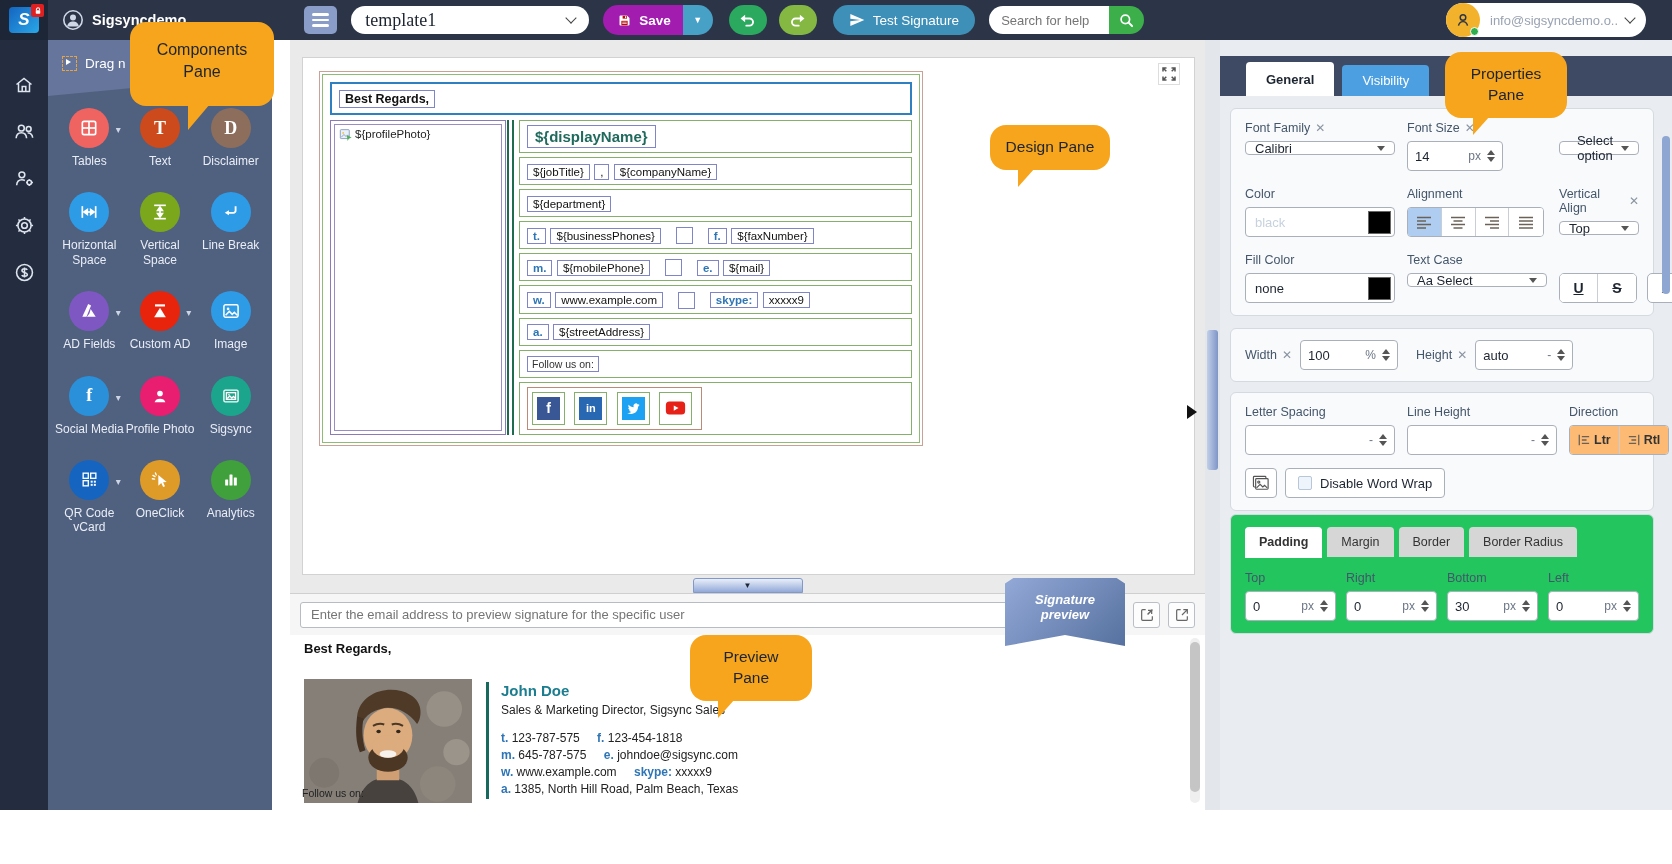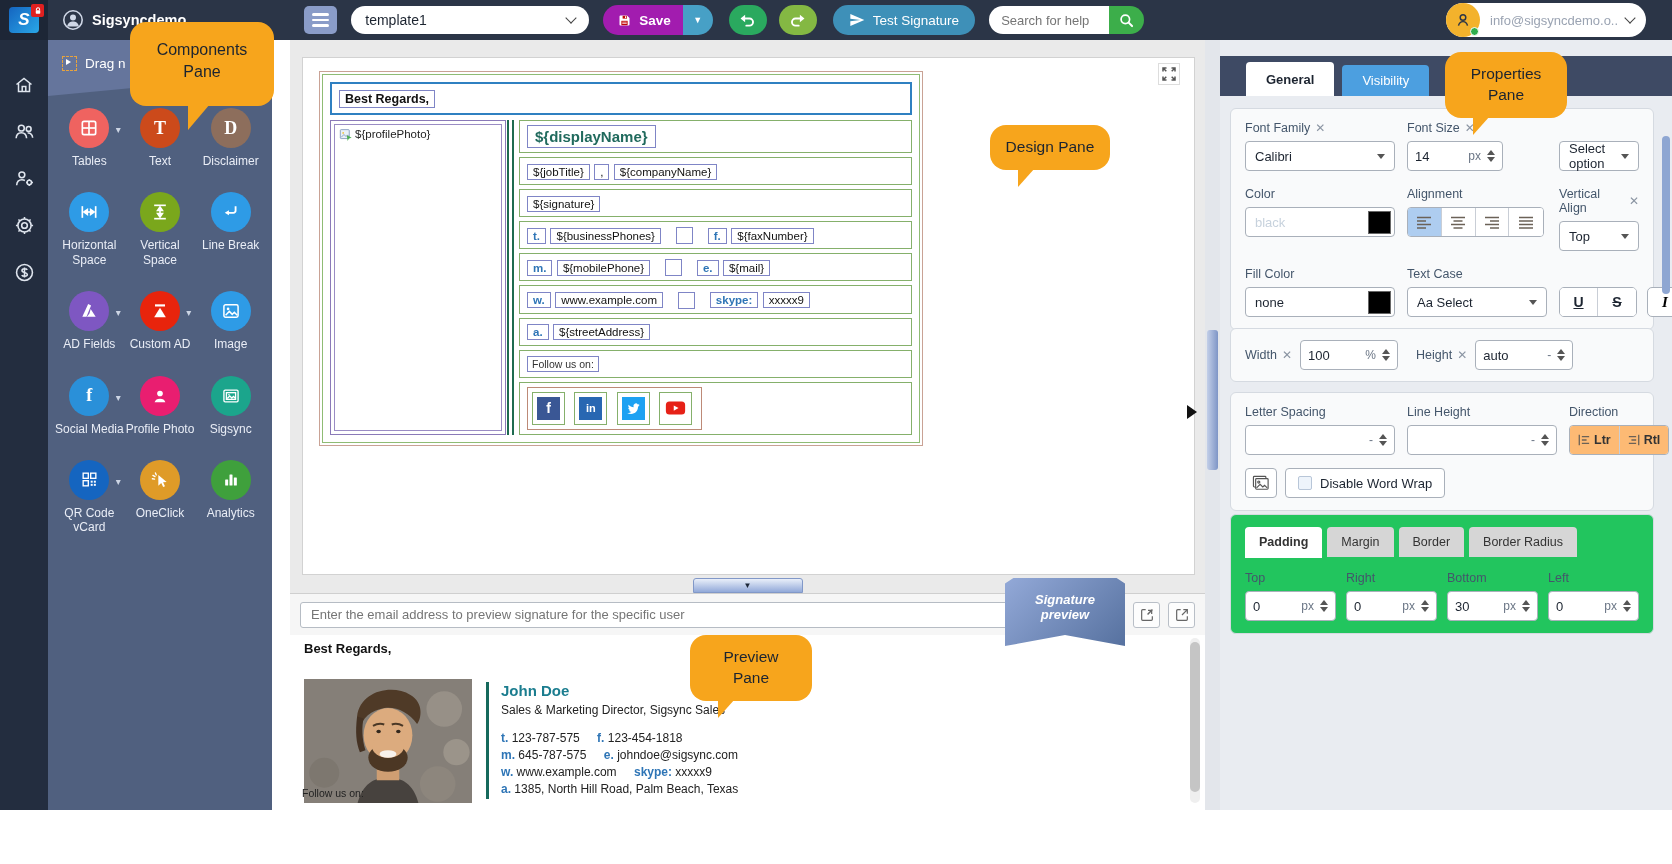--- a/index.html
+++ b/index.html
@@ -8,21 +8,21 @@
   svg { display:block; }
 
   
   #topbar { position:absolute; left:0; top:0; width:1672px; height:40px; background:#2b3547; display:flex; align-items:center; }
   .logo-tile { width:48px; height:40px; background:#1d2636; display:flex; align-items:center; justify-content:center; position:relative; flex:0 0 48px; }
   .logo-s { width:30px; height:26px; background:linear-gradient(135deg,#1565c0,#29a7e8); border-radius:4px; color:#fff; font-weight:bold; font-style:italic; font-size:17px; display:flex; align-items:center; justify-content:center; }
   .logo-lock { position:absolute; right:4px; top:4px; width:13px; height:13px; background:#e02020; border-radius:2px; display:flex; align-items:center; justify-content:center; }
   .brand { display:flex; align-items:center; gap:8px; margin-left:14px; color:#fff; font-size:14.5px; font-weight:bold; }
   .hamburger { margin-left:118px; width:33px; height:28px; background:#8a9cc8; border:none; border-radius:5px; display:flex; flex-direction:column; gap:3px; align-items:center; justify-content:center; cursor:pointer; }
   .hamburger i { width:17px; height:2.5px; background:#fff; border-radius:2px; }
-  .tpl-select { margin-left:14px; width:238px; height:28px; background:#fff; border-radius:14px; display:flex; align-items:center; justify-content:space-between; padding:0 14px; font-size:14px; color:#1c2430; cursor:pointer; }
+  .tpl-select { margin-left:14px; width:238px; height:28px; background:#fff; border-radius:14px; display:flex; align-items:center; justify-content:space-between; padding:0 14px; font-size:18px; color:#1c2430; cursor:pointer;font-family:Liberation Serif, serif; }
   .chev { width:8px; height:8px; border-right:1.8px solid #444; border-bottom:1.8px solid #444; transform:rotate(45deg); margin-top:-4px; }
   .save-group { display:flex; margin-left:14px; height:30px; }
   .save-main { background:#a21caf; border:none; color:#fff; font-size:13.5px; font-weight:bold; border-radius:15px 0 0 15px; padding:0 12px 0 14px; display:flex; align-items:center; gap:7px; cursor:pointer; }
   .save-caret { background:#47a0c6; border:none; color:#fff; width:30px; border-radius:0 15px 15px 0; font-size:9px; cursor:pointer; }
   .round-btn { width:38px; height:30px; border:none; border-radius:15px; display:flex; align-items:center; justify-content:center; cursor:pointer; }
   .undo-btn { background:#2aa95f; margin-left:16px; }
   .redo-btn { background:#84b843; margin-left:12px; }
   .test-btn { margin-left:16px; height:30px; background:#3e90b8; border:none; border-radius:15px; color:#fff; font-size:13.5px; padding:0 16px; display:flex; align-items:center; gap:8px; cursor:pointer; }
   .help-group { display:flex; margin-left:14px; height:28px; }
   .help-input { width:120px; border:none; border-radius:14px 0 0 14px; padding:0 12px; font-size:13px; font-family:"Liberation Sans",sans-serif; color:#222; outline:none; }
@@ -101,21 +101,21 @@
   .tabbar { position:absolute; left:0; top:16px; width:100%; height:40px; background:#3e4a64; display:flex; align-items:flex-end; padding-left:26px; }
   .tab { height:31px; display:flex; align-items:center; padding:0 20px; font-size:13px; cursor:pointer; }
   .tab.general { background:#fff; color:#1c2430; border-radius:4px 4px 0 0; font-weight:bold; height:34px; }
   .tab.visibility { background:#4c9fe0; color:#fff; border-radius:4px 4px 0 0; margin-left:8px; }
   .tab.field { color:#fff; font-weight:bold; margin-left:6px; white-space:nowrap; }
   .props-scroll { position:absolute; right:2px; top:96px; width:8px; height:158px; background:#8ea6d2; border-radius:4px; cursor:pointer; }
   .card { position:absolute; left:10px; width:424px; background:#f9fafb; border:1px solid #d5dae1; border-radius:6px; padding:12px 14px; }
   .plabel { font-size:12.5px; color:#44566b; margin-bottom:6px; display:flex; align-items:center; gap:5px; }
   .plabel .x { color:#8a94a2; font-size:12px; cursor:pointer; }
   .grid3 { display:grid; grid-template-columns:150px 140px 1fr; column-gap:12px; }
-  .sel { height:30px; background:#fff; border:1px solid #a9b0ba; border-radius:4px; display:flex; align-items:center; justify-content:space-between; padding:0 9px; font-size:13px; color:#1c2430; cursor:pointer; }
+  .sel { height:14px; background:#fff; border:1px solid #a9b0ba; border-radius:4px; display:flex; align-items:center; justify-content:space-between; padding:0 9px; font-size:13px; color:#1c2430; cursor:pointer;text-align:center; }
   .sel .sc { width:0; height:0; border-left:4.5px solid transparent; border-right:4.5px solid transparent; border-top:5.5px solid #555; }
   .spin { height:30px; background:#fff; border:1px solid #a9b0ba; border-radius:4px; display:flex; align-items:center; padding:0 7px; font-size:13px; color:#1c2430; }
   .spin .val { flex:1; }
   .spin .unit { color:#6b7686; font-size:12px; margin-right:6px; }
   .steps { display:flex; flex-direction:column; gap:2px; cursor:pointer; }
   .steps i { width:0; height:0; border-left:4px solid transparent; border-right:4px solid transparent; }
   .steps .up { border-bottom:5px solid #555; }
   .steps .dn { border-top:5px solid #555; }
   .swatch-input { height:30px; background:#fff; border:1px solid #a9b0ba; border-radius:4px; display:flex; align-items:center; padding:0 3px 0 9px; font-size:13px; }
   .swatch-input .ph { color:#c7d2dd; flex:1; }
@@ -472,21 +472,21 @@
             <div class="sig-right">
               <div class="sig-row">
                 <span class="fbox dn-box">${displayName}</span>
               </div>
               <div class="sig-row">
                 <span class="fbox">${jobTitle}</span>
                 <span class="fbox">,</span>
                 <span class="fbox">${companyName}</span>
               </div>
               <div class="sig-row">
-                <span class="fbox">${signature}</span>
+                <span class="fbox">${department}</span>
               </div>
               <div class="sig-row">
                 <span class="fbox pfx">t.</span>
                 <span class="fbox">${businessPhones}</span>
                 <span class="gap6"></span>
                 <span class="empty-box"></span>
                 <span class="gap6"></span>
                 <span class="fbox pfx">f.</span>
                 <span class="fbox">${faxNumber}</span>
               </div>

